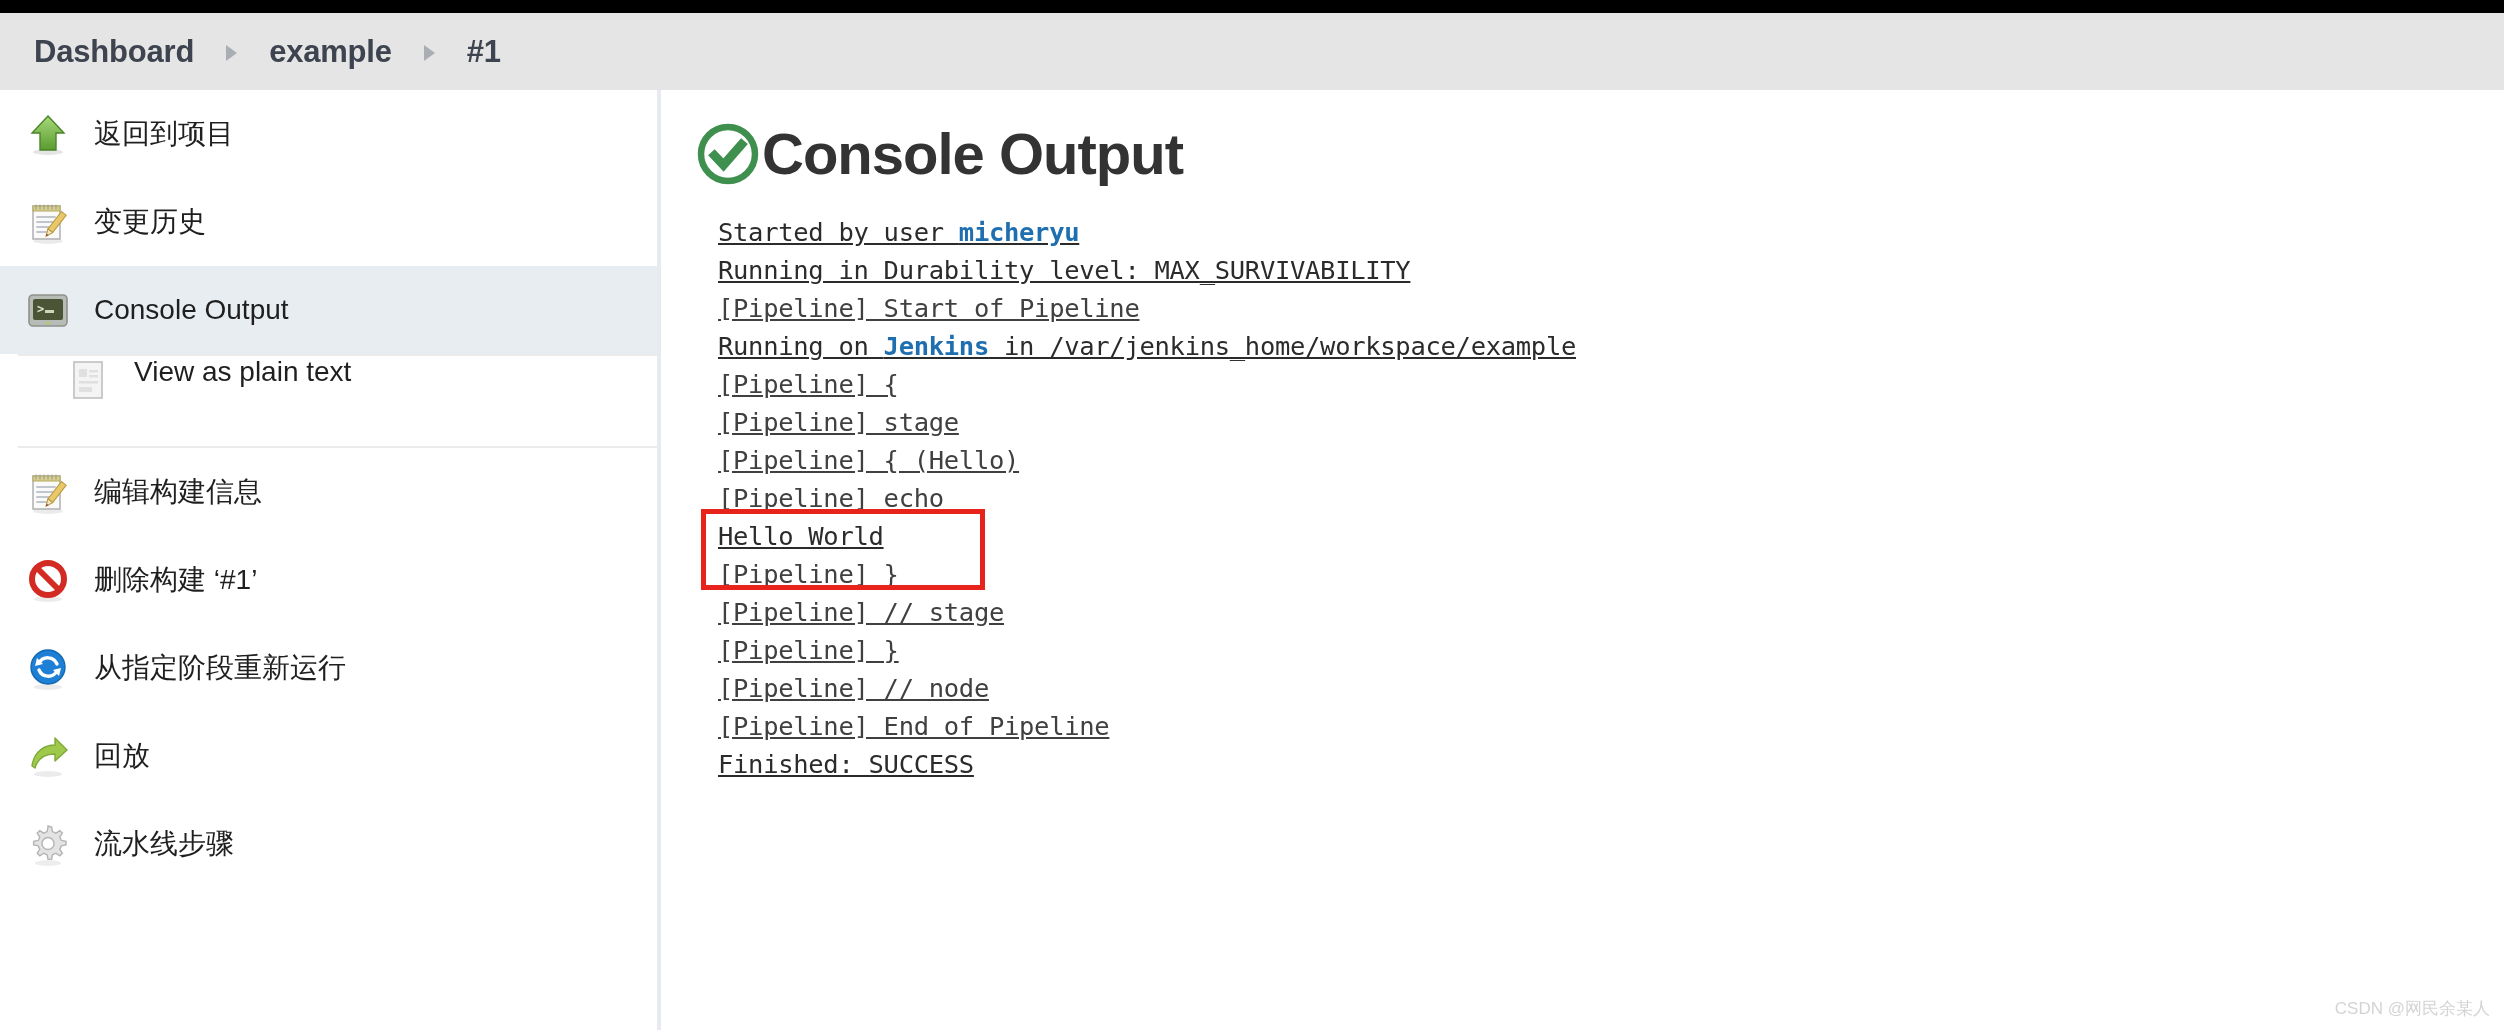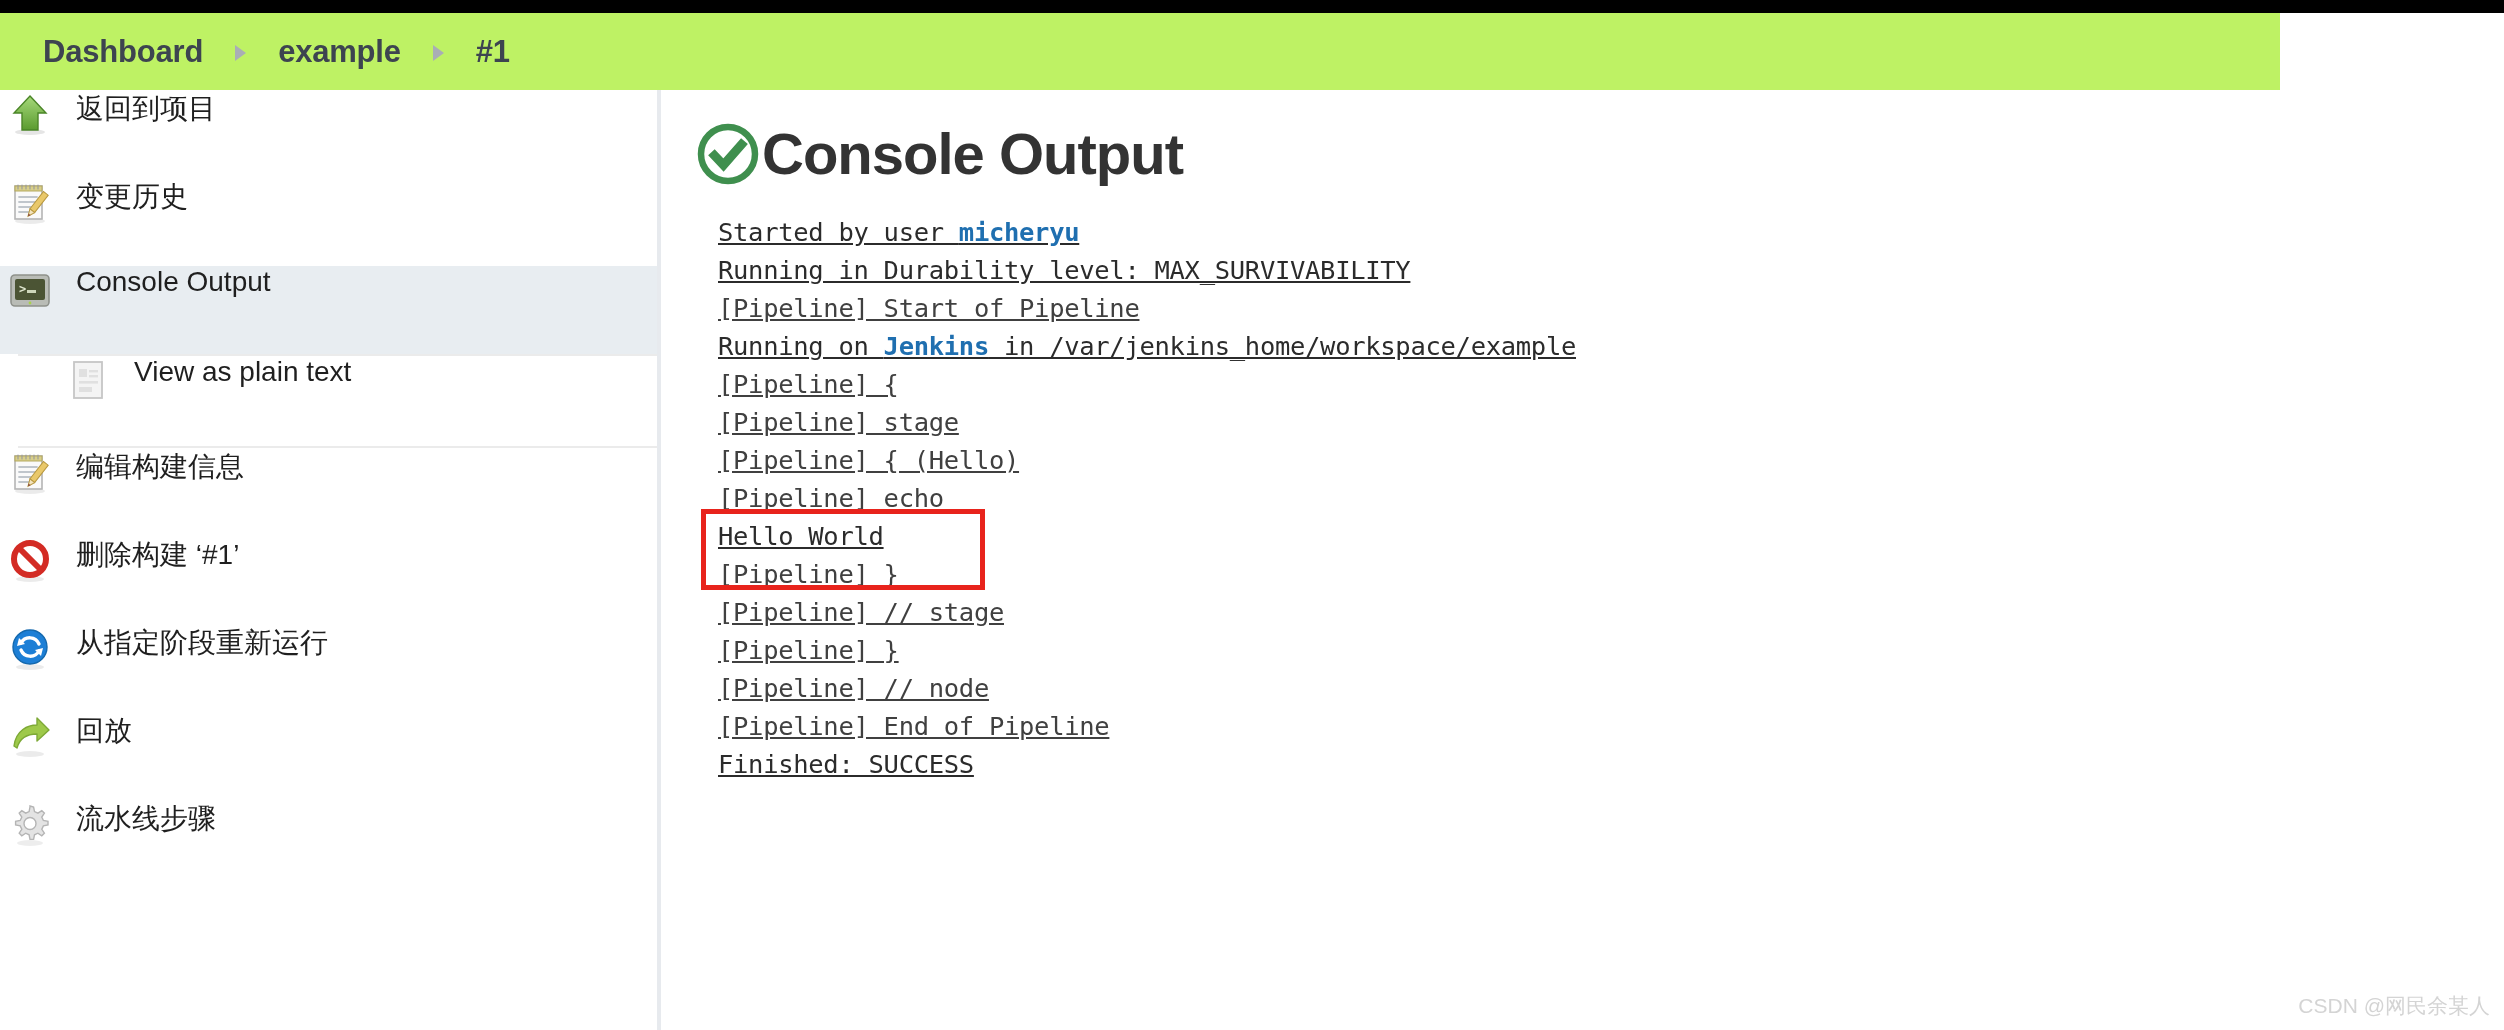--- a/index.html
+++ b/index.html
@@ -18,26 +18,26 @@
     top: 0; left: 0;
     width: 2504px;
     height: 13px;
     background: #000000;
   }
 
   
   .header {
     position: absolute;
     top: 13px; left: 0;
-    width: 2280px;
+    width: 2504px;
     height: 77px;
-    background: #bef264;
+    background: #e5e5e5;
     display: flex;
     align-items: center;
-    padding-left: 43px;
+    padding-left: 34px;
   }
   .crumb {
     font-size: 31px;
     font-weight: bold;
     color: #3d4450;
     letter-spacing: -0.2px;
     white-space: nowrap;
   }
   .crumb-sep {
     display: inline-block;
@@ -63,23 +63,23 @@
     position: absolute;
     top: 0; left: 0;
     width: 661px;
     height: 940px;
     background: #ffffff;
     border-right: 4px solid #e7eaee;
   }
 
   .nav-item {
     display: flex;
-    align-items: flex-start;
+    align-items: center;
     height: 88px;
-    padding-left: 6px;
+    padding-left: 24px;
     cursor: pointer;
   }
   .nav-item.selected { background: #e8edf1; }
 
   .nav-icon {
     width: 48px;
     height: 48px;
     flex: 0 0 48px;
     margin-right: 22px;
     position: relative;
@@ -148,21 +148,21 @@
     position: absolute;
     border: 5px solid #e8231c;
     pointer-events: none;
   }
 
   
   .watermark {
     position: absolute;
     right: 14px;
     bottom: 10px;
-    font-size: 21px;
+    font-size: 17px;
     color: #d4d4d4;
     white-space: nowrap;
   }
 </style>
 </head>
 <body>
 
 <div class="topbar"></div>
 
 <div class="header">

